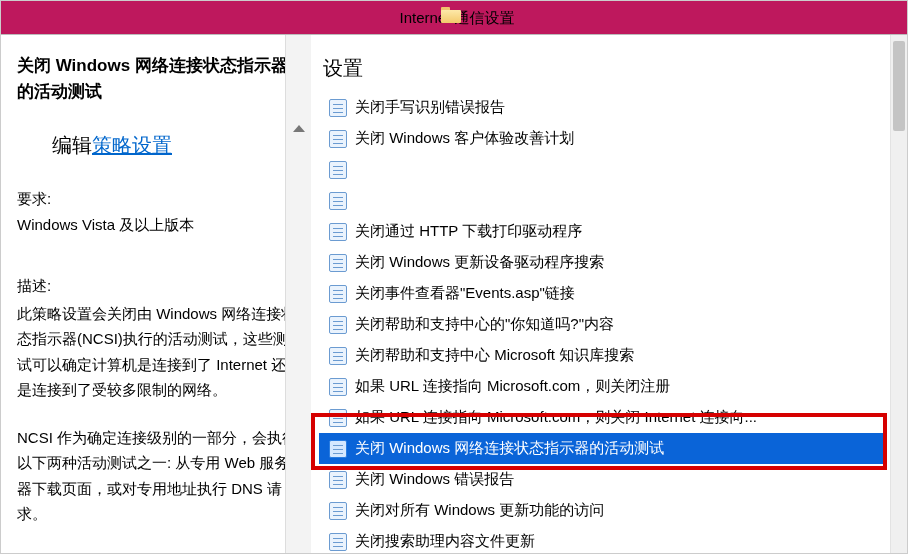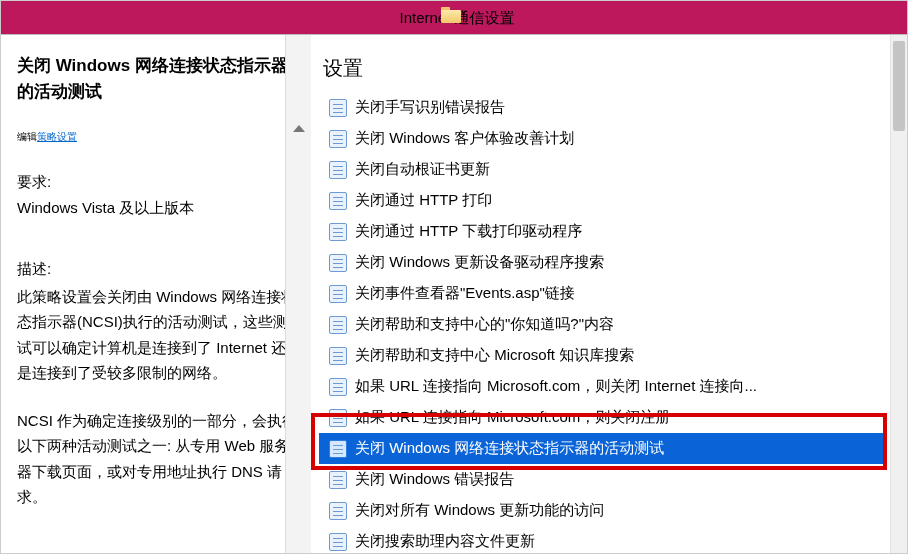--- a/index.html
+++ b/index.html
@@ -55,21 +55,21 @@
     line-height: 1.7;
     overflow: hidden;
     position: relative;
   }
   .left-title {
     font-weight: 700;
     font-size: 17px;
     margin: 4px 0 24px 0;
     line-height: 1.5;
   }
-  .edit-row { margin-bottom: 24px; font-size: 10px; }
+  .edit-row { margin-bottom: 24px; font-size: 20px; margin-left: 35px; }
   .edit-link { color: #0066cc; text-decoration: underline; cursor: pointer; }
   .req-label { margin-bottom: 0; }
   .req-value { margin-bottom: 36px; }
   .desc-label { margin-bottom: 2px; margin-top: 20px; }
   .desc-text { line-height: 1.7; margin-bottom: 22px; }
   .desc-text2 { line-height: 1.7; }
   .divider {
     position: absolute;
     right: 0; top: 0; bottom: 0;
     width: 26px;
@@ -195,25 +195,23 @@
           <div class="setting-item">
             <span class="setting-icon"></span>
             <span class="setting-label">关闭手写识别错误报告</span>
           </div>
           <div class="setting-item">
             <span class="setting-icon"></span>
             <span class="setting-label">关闭 Windows 客户体验改善计划</span>
           </div>
           <div class="setting-item">
             <span class="setting-icon"></span>
-            <span class="setting-label">关闭自动根证书更新</span>
-          </div>
-          <div class="setting-item">
-            <span class="setting-icon"></span>
-            <span class="setting-label">关闭通过 HTTP 打印</span>
+          </div>
+          <div class="setting-item">
+            <span class="setting-icon"></span>
           </div>
           <div class="setting-item">
             <span class="setting-icon"></span>
             <span class="setting-label">关闭通过 HTTP 下载打印驱动程序</span>
           </div>
           <div class="setting-item">
             <span class="setting-icon"></span>
             <span class="setting-label">关闭 Windows 更新设备驱动程序搜索</span>
           </div>
           <div class="setting-item">
@@ -223,25 +221,25 @@
           <div class="setting-item">
             <span class="setting-icon"></span>
             <span class="setting-label">关闭帮助和支持中心的"你知道吗?"内容</span>
           </div>
           <div class="setting-item">
             <span class="setting-icon"></span>
             <span class="setting-label">关闭帮助和支持中心 Microsoft 知识库搜索</span>
           </div>
           <div class="setting-item">
             <span class="setting-icon"></span>
+            <span class="setting-label">如果 URL 连接指向 Microsoft.com，则关闭注册</span>
+          </div>
+          <div class="setting-item">
+            <span class="setting-icon"></span>
             <span class="setting-label">如果 URL 连接指向 Microsoft.com，则关闭 Internet 连接向...</span>
-          </div>
-          <div class="setting-item">
-            <span class="setting-icon"></span>
-            <span class="setting-label">如果 URL 连接指向 Microsoft.com，则关闭注册</span>
           </div>
           <div class="setting-item selected">
             <span class="setting-icon"></span>
             <span class="setting-label">关闭 Windows 网络连接状态指示器的活动测试</span>
           </div>
           <div class="setting-item">
             <span class="setting-icon"></span>
             <span class="setting-label">关闭 Windows 错误报告</span>
           </div>
           <div class="setting-item">

